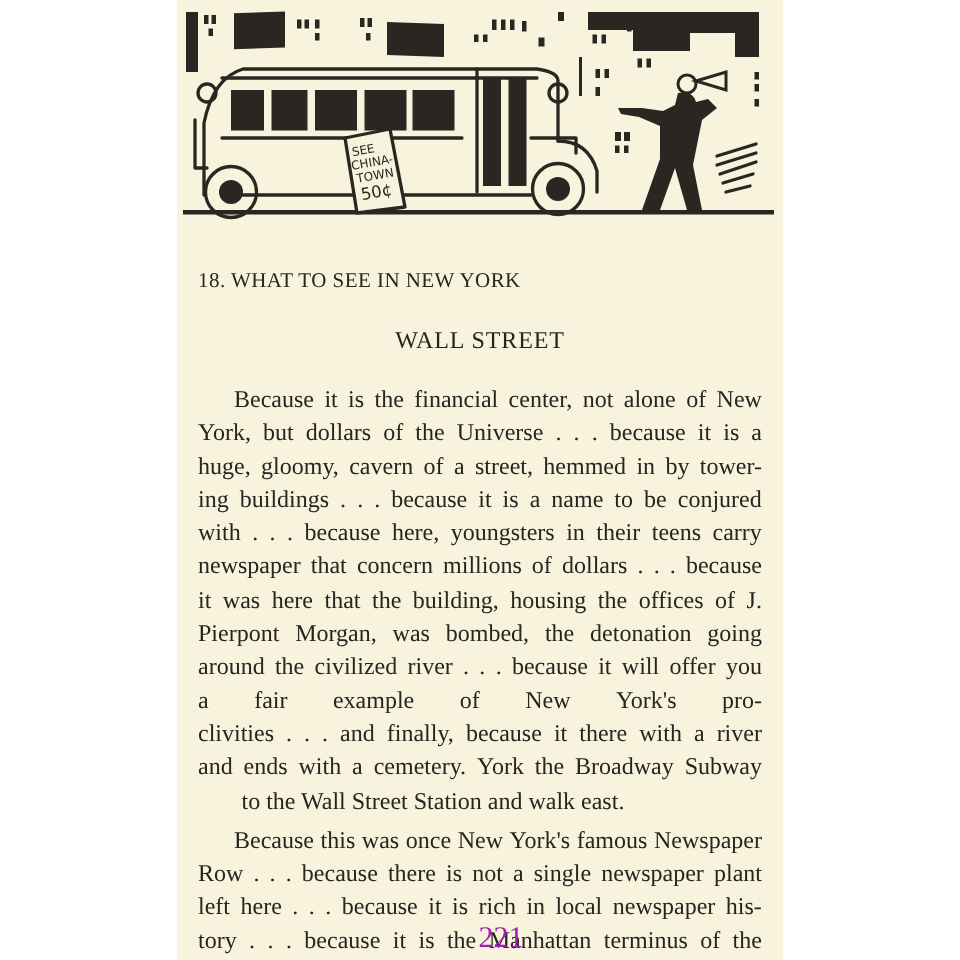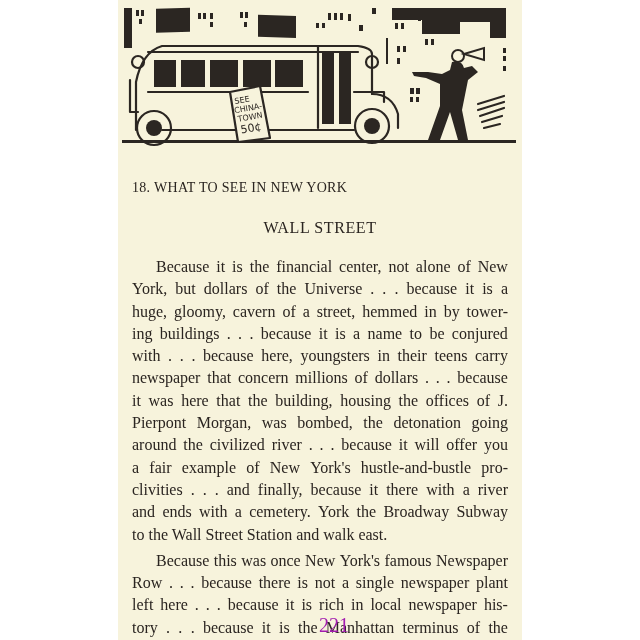--- a/index.html
+++ b/index.html
@@ -44,21 +44,21 @@
       line-height: 22px;
     }
     .body-lines .line {
       font-size: 16px;
       line-height: 22.3px;
       white-space: nowrap;
       display: flex;
       justify-content: space-between;
       font-family: Liberation Serif, serif;
     }
-    .body-lines .line.last { justify-content: flex-start; }
+    .body-lines .line.last { justify-content: flex-start; margin-left: 29px; }
     .body-lines .line.indent { padding-left: 24px; }
     .line span.w { display: inline-block; }
     .page-number {
       position: absolute;
       left: 0; width: 432px;
       top: 614px;
       text-align: center;
       font-family: "Liberation Serif", serif;
       font-size: 20px;
       color: #a21caf;
@@ -286,21 +286,20 @@
           <span class="w">offer</span>
           <span class="w">you</span>
         </div>
       <div class="line">
           <span class="w">a</span>
           <span class="w">fair</span>
           <span class="w">example</span>
           <span class="w">of</span>
           <span class="w">New</span>
           <span class="w">York's</span>
-          <span class="w">hustle-and-bustle</span>
           <span class="w">pro-</span>
         </div>
       <div class="line">
           <span class="w">clivities</span>
           <span class="w">.</span>
           <span class="w">.</span>
           <span class="w">.</span>
           <span class="w">and</span>
           <span class="w">finally,</span>
           <span class="w">because</span>

